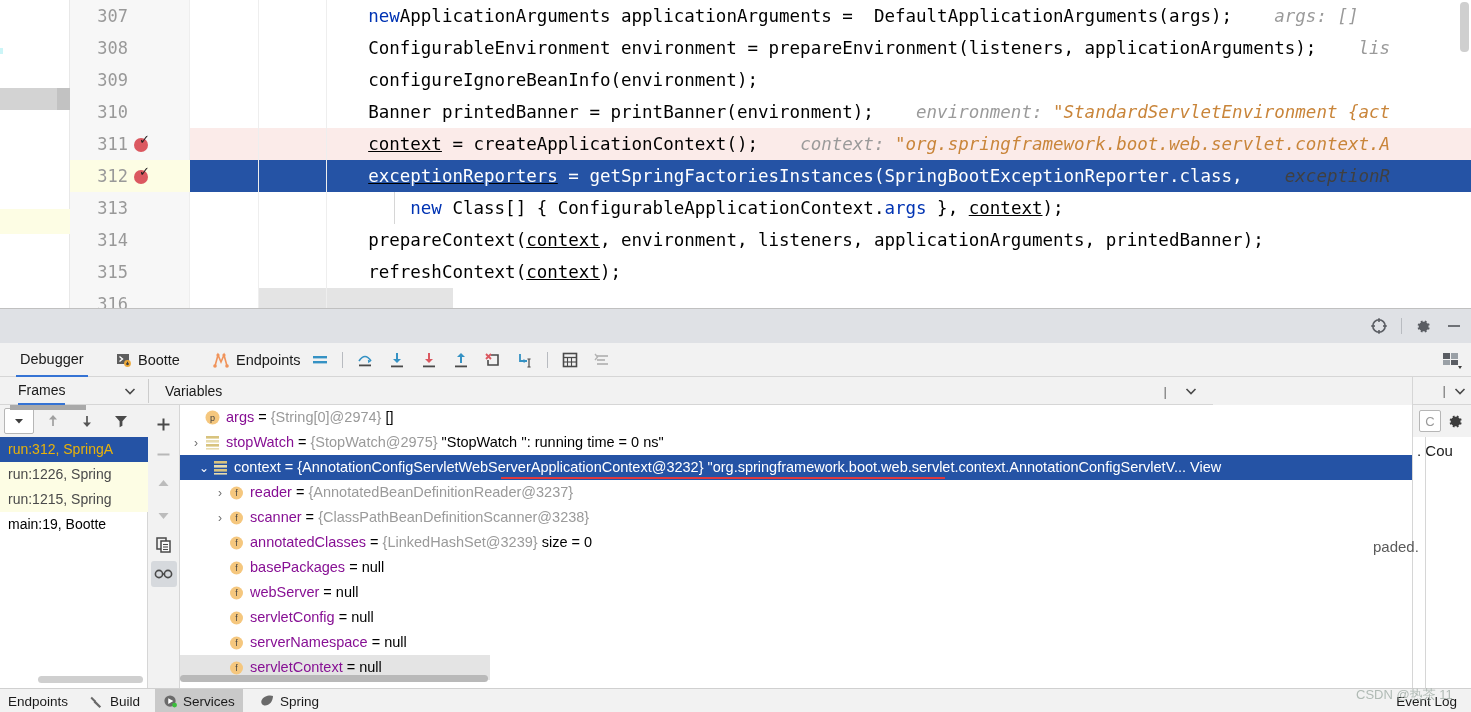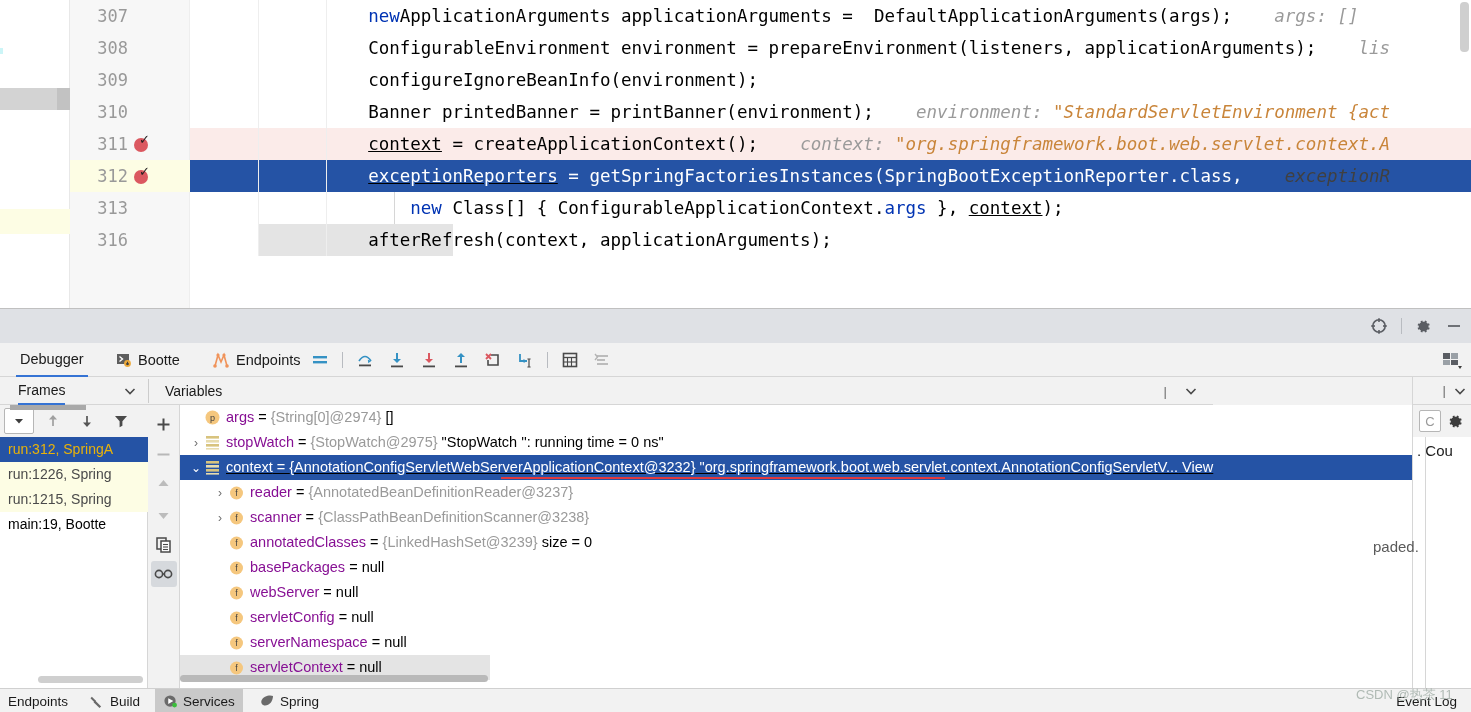--- a/index.html
+++ b/index.html
@@ -361,26 +361,37 @@
             </span>
             <span class="codetext">    <span class="ident-u">exceptionReporters</span> = getSpringFactoriesInstances(SpringBootExceptionReporter.class,<span class="hint-w">    exceptionR</span></span>
           </div>
           <div class="crow rl313">
             <div class="tab-sep" style="left:188px;"></div>
             <div class="tab-sep" style="left:256px;"></div>
             <div class="indent-guide"></div>
             <span class="lnum">313</span>
             <span class="codetext">        <span class="kw">new</span> Class[] { ConfigurableApplicationContext.<span class="kw">args</span> }, <span class="ident-u">context</span>);</span>
           </div>
+          <div class="crow rl314">
+            <div class="tab-sep" style="left:188px;"></div>
+            <div class="tab-sep" style="left:256px;"></div>
+            <span class="lnum">314</span>
+            <span class="codetext">    prepareContext(<span class="ident-u">context</span>, environment, listeners, applicationArguments, printedBanner);</span>
+          </div>
+          <div class="crow rl315">
+            <div class="tab-sep" style="left:188px;"></div>
+            <div class="tab-sep" style="left:256px;"></div>
+            <span class="lnum">315</span>
+            <span class="codetext">    refreshContext(<span class="ident-u">context</span>);</span>
+          </div>
           <div class="crow rl316">
             <div class="rowbg2"></div>
             <div class="tab-sep" style="left:188px;"></div>
             <div class="tab-sep" style="left:256px;"></div>
             <span class="lnum">316</span>
-            <span class="codetext">    afterRefresh(context, applicationArguments);</span>
           </div>
         </div>
       <div class="editor-vscroll">
           <i></i>
         </div>
     </div>
   </div>
 
   <div class="debugpanel">
 
@@ -627,21 +638,21 @@
         <div class="vrow" style="padding-left: 8px;"><span class="varrow"></span><span class="vicon"><svg width="17" height="17" viewBox="0 0 17 17">
               <circle cx="8.5" cy="8.5" r="7" fill="#f5c77e"></circle>
               <text x="8.5" y="12" font-size="9" text-anchor="middle" fill="#3d3d3d" font-family="Liberation Sans">p</text>
             </svg></span><span class="vname">args</span><span class="veq"> = </span><span class="vtype">{String[0]@2974}</span><span class="vval"> []</span></div>
         <div class="vrow" style="padding-left: 8px;"><span class="varrow">›</span><span class="vicon"><svg width="17" height="17" viewBox="0 0 17 17">
               <rect x="2" y="2" width="13" height="2.6" fill="#d8c37e"></rect>
               <rect x="2" y="6" width="13" height="2.6" fill="#e8dcae"></rect>
               <rect x="2" y="10" width="13" height="2.6" fill="#d8c37e"></rect>
               <rect x="2" y="14" width="13" height="1.6" fill="#e8dcae"></rect>
             </svg></span><span class="vname">stopWatch</span><span class="veq"> = </span><span class="vtype">{StopWatch@2975}</span><span class="vval"> "StopWatch '': running time = 0 ns"</span></div>
-        <div class="vrow sel" style="padding-left: 8px; text-decoration: underline;"><span class="varrow">⌄</span><span class="vicon"><svg width="17" height="17" viewBox="0 0 17 17">
+        <div class="vrow sel" style="padding-left: 16px;"><span class="varrow">⌄</span><span class="vicon"><svg width="17" height="17" viewBox="0 0 17 17">
               <rect x="2" y="2" width="13" height="2.6" fill="#d8c37e"></rect>
               <rect x="2" y="6" width="13" height="2.6" fill="#e8dcae"></rect>
               <rect x="2" y="10" width="13" height="2.6" fill="#d8c37e"></rect>
               <rect x="2" y="14" width="13" height="1.6" fill="#e8dcae"></rect>
             </svg></span><span class="vname">context</span><span class="veq"> = </span><span class="vtype">{AnnotationConfigServletWebServerApplicationContext@3232}</span><span class="vval"> "org.springframework.boot.web.servlet.context.AnnotationConfigServletV...</span><span class="vextra"> View</span><span class="underline-red"></span></div>
         <div class="vrow" style="padding-left: 32px;"><span class="varrow">›</span><span class="vicon"><svg width="17" height="17" viewBox="0 0 17 17">
               <circle cx="8.5" cy="9" r="6.5" fill="#f5c77e"></circle>
               <text x="8.5" y="12.3" font-size="8.5" text-anchor="middle" fill="#3d3d3d" font-family="Liberation Sans">f</text>
             </svg></span><span class="vname">reader</span><span class="veq"> = </span><span class="vtype">{AnnotatedBeanDefinitionReader@3237}</span><span class="vval"></span></div>
         <div class="vrow" style="padding-left: 32px;"><span class="varrow">›</span><span class="vicon"><svg width="17" height="17" viewBox="0 0 17 17">

